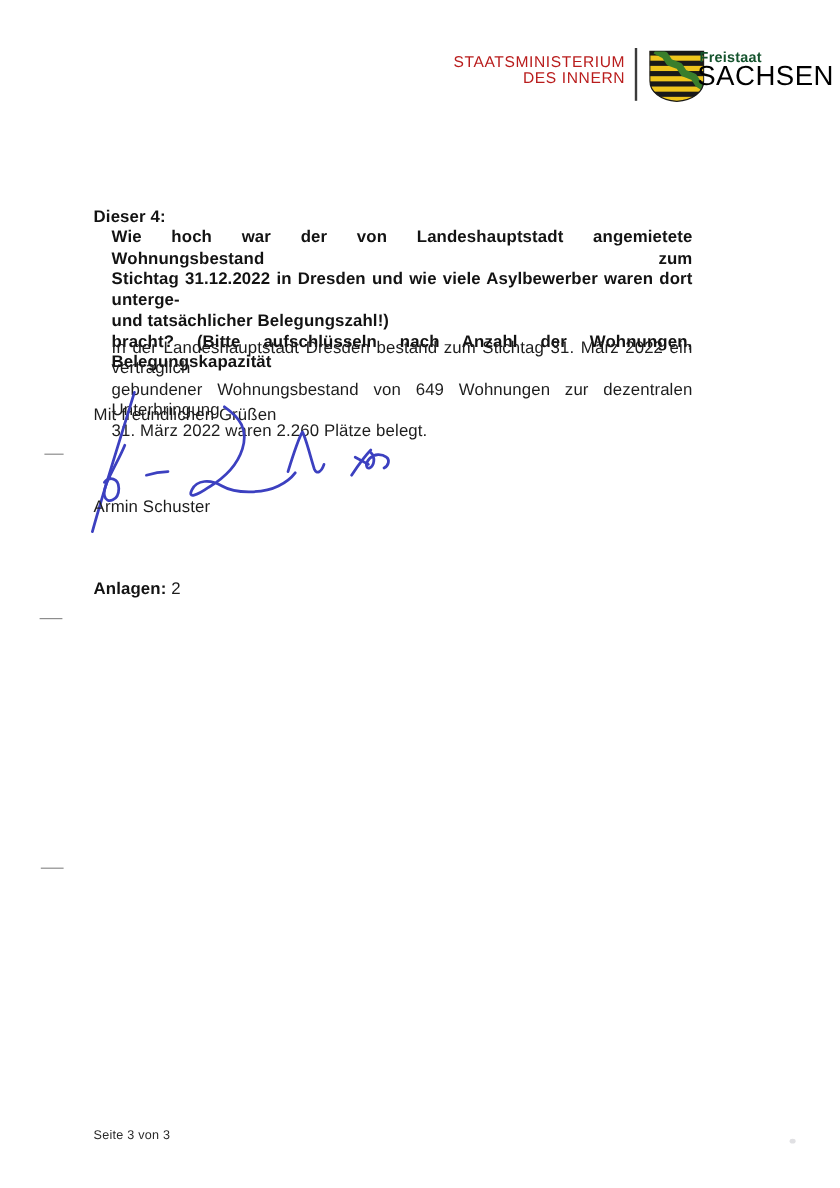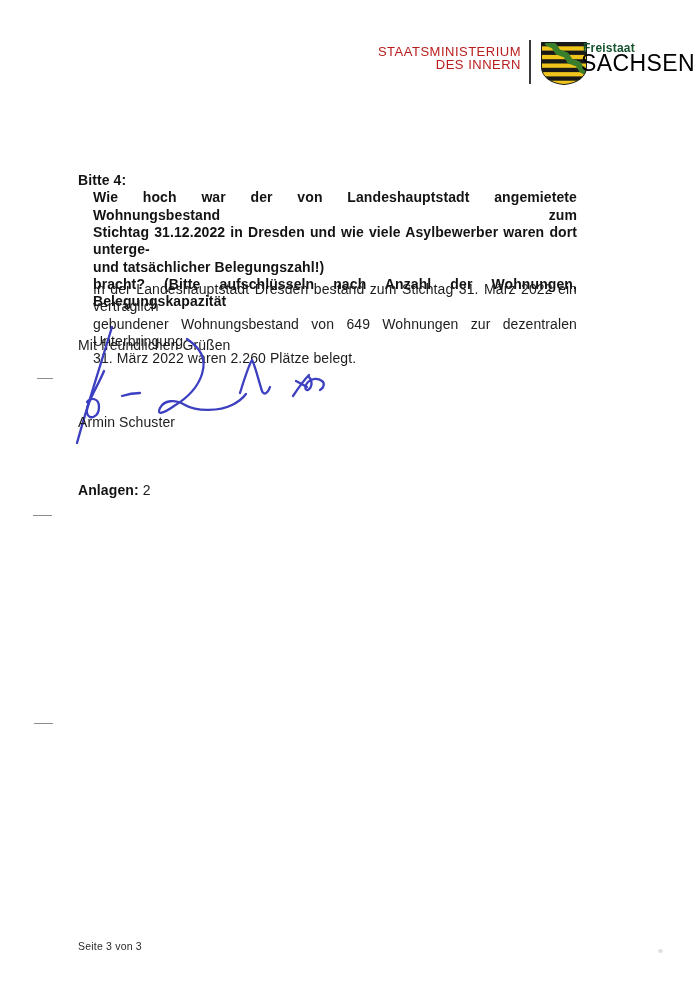--- a/index.html
+++ b/index.html
@@ -96,21 +96,21 @@
       </g>
       <path d="M5,0 L13,4 L17,10 L25,13 L29,19 L37,22 L41,28 L46,31" fill="none" stroke-width="6" stroke-linejoin="round" stroke="#3A7E2C"></path>
     </g>
     <path d="M0.5,0.5 H45.5 V25 C45.5,34.5 36.5,41.5 23,42.5 C9.5,41.5 0.5,34.5 0.5,25 Z" fill="none" stroke="#191919" stroke-width="1"></path>
   </svg>
 
   <div class="freistaat">Freistaat</div>
   <div class="sachsen">SACHSEN</div>
 
   <div class="para bold" id="question">
-    <div>Bitte 4:</div>
+    <div>Dieser 4:</div>
     <div class="jl">Wie hoch war der von Landeshauptstadt angemietete Wohnungsbestand zum</div>
     <div class="jl">Stichtag 31.12.2022 in Dresden und wie viele Asylbewerber waren dort unterge-</div>
     <div class="jl last">und tatsächlicher Belegungszahl!)</div>
     <div class="jl">bracht? (Bitte aufschlüsseln nach Anzahl der Wohnungen, Belegungskapazität</div>
   </div>
 
   <div class="para" id="answer">
     <div class="jl">In der Landeshauptstadt Dresden bestand zum Stichtag 31. März 2022 ein vertraglich</div>
     <div class="jl">gebundener Wohnungsbestand von 649 Wohnungen zur dezentralen Unterbringung</div>
     <div class="jl last">31. März 2022 waren 2.260 Plätze belegt.</div>

